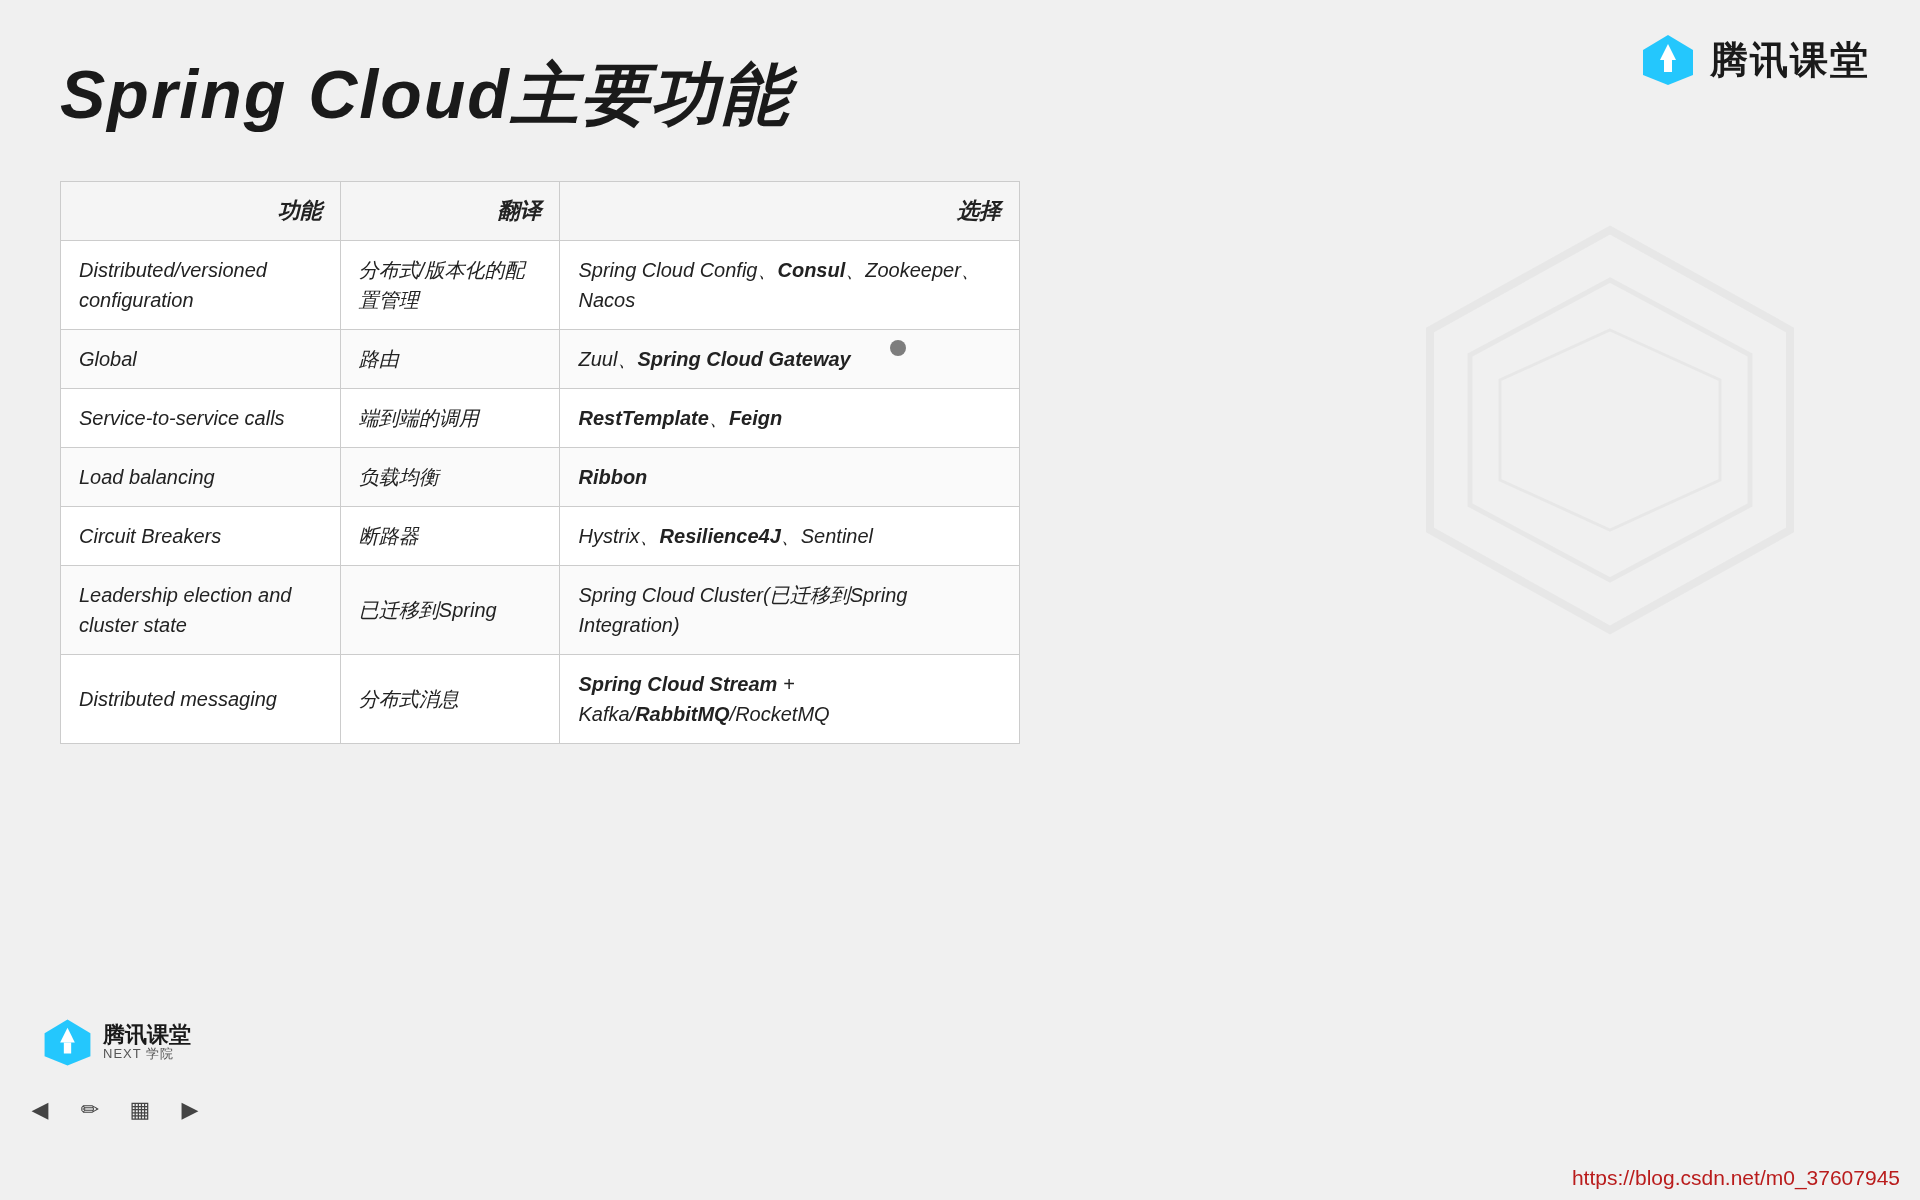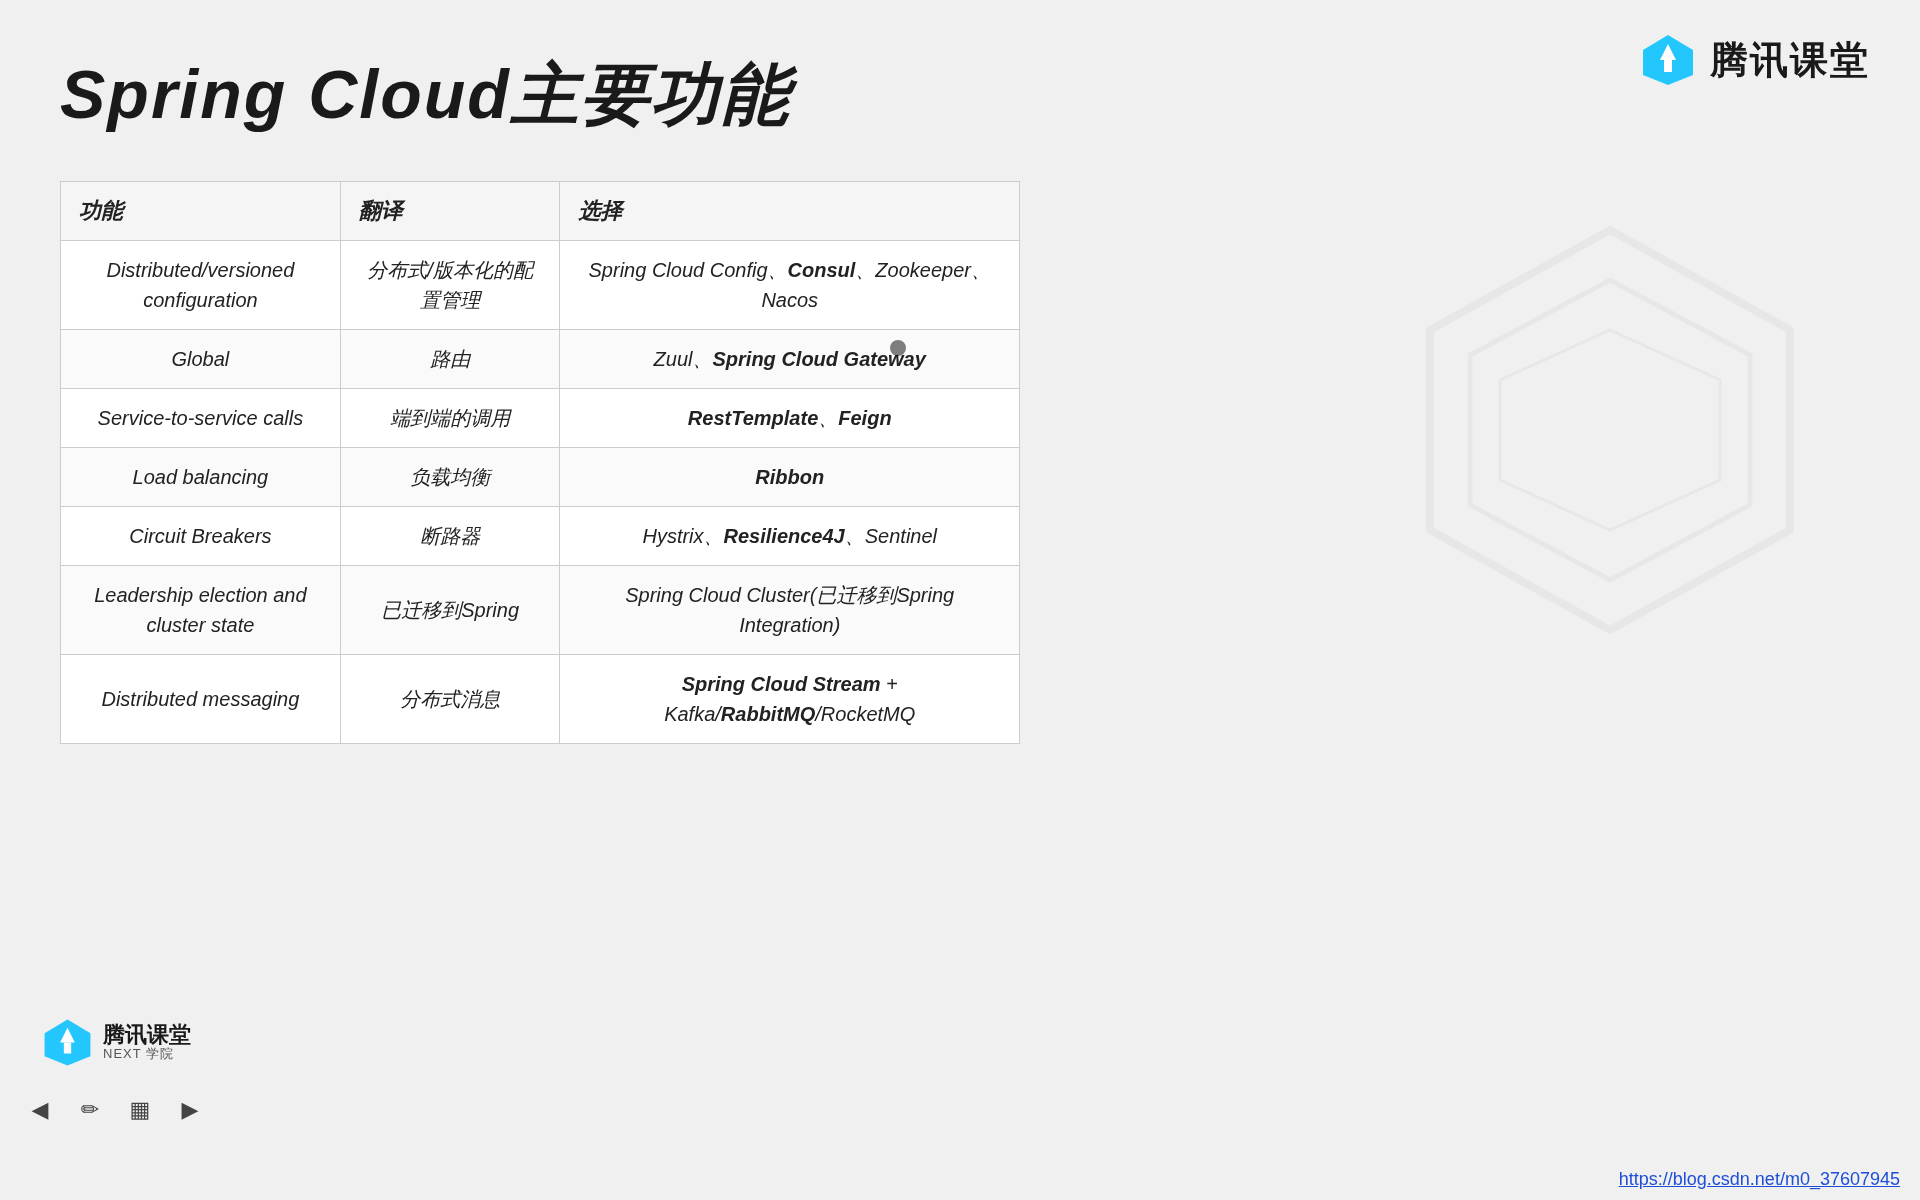--- a/index.html
+++ b/index.html
@@ -87,28 +87,27 @@
       border: 1px solid #ccc;
       padding: 14px 18px;
       vertical-align: middle;
     }
 
     .data-table thead th {
       background: #f5f5f5;
       font-size: 22px;
       font-weight: bold;
       color: #222;
-      text-align: left;
+      text-align: right;
     }
 
     .data-table tbody td {
       font-size: 20px;
       color: #222;
       line-height: 1.5;
-      text-align: center;
     }
 
     .col-feature { width: 280px; }
     .col-translation { width: 220px; }
     .col-choice { width: 460px; }
 
     .data-table tbody tr:nth-child(odd) {
       background: #fff;
     }
     .data-table tbody tr:nth-child(even) {
@@ -169,24 +168,23 @@
       cursor: pointer;
       color: #444;
       font-size: 22px;
     }
 
     
     .url-bar {
       position: absolute;
       bottom: 10px;
       right: 20px;
-      font-size: 18px;
-      color: #1d4ed8;
-      z-index: 10;
-      text-decoration: underline;
+      font-size: 21px;
+      color: #b91c1c;
+      z-index: 10;
     }
 
     
     .cursor {
       position: absolute;
       width: 16px;
       height: 16px;
       border-radius: 50%;
       background: rgba(0,0,0,0.5);
       z-index: 100;

